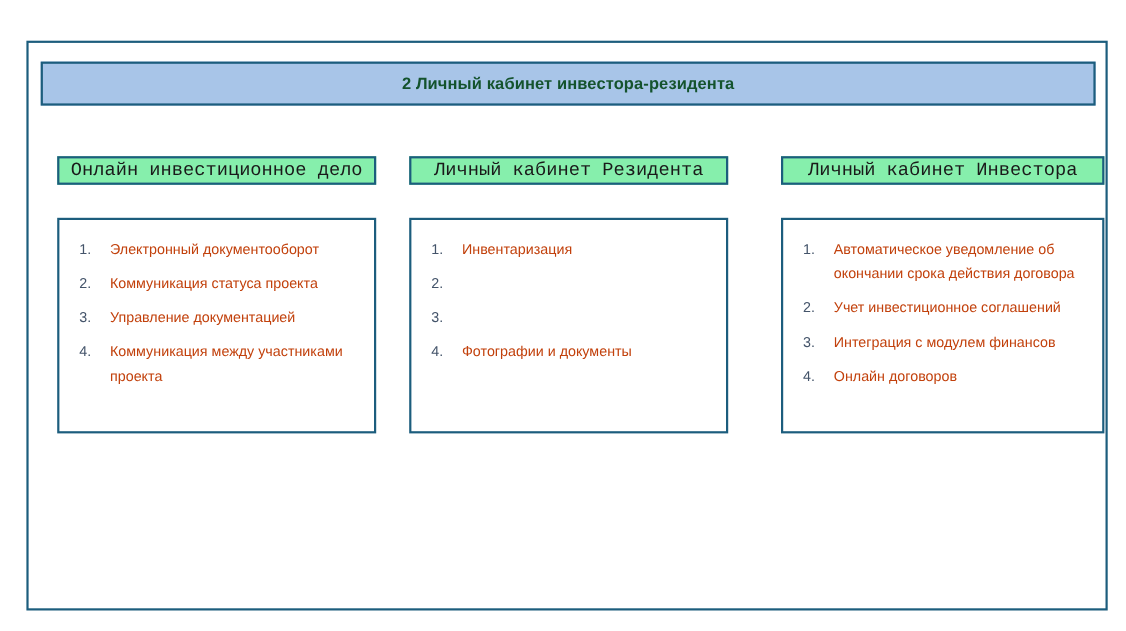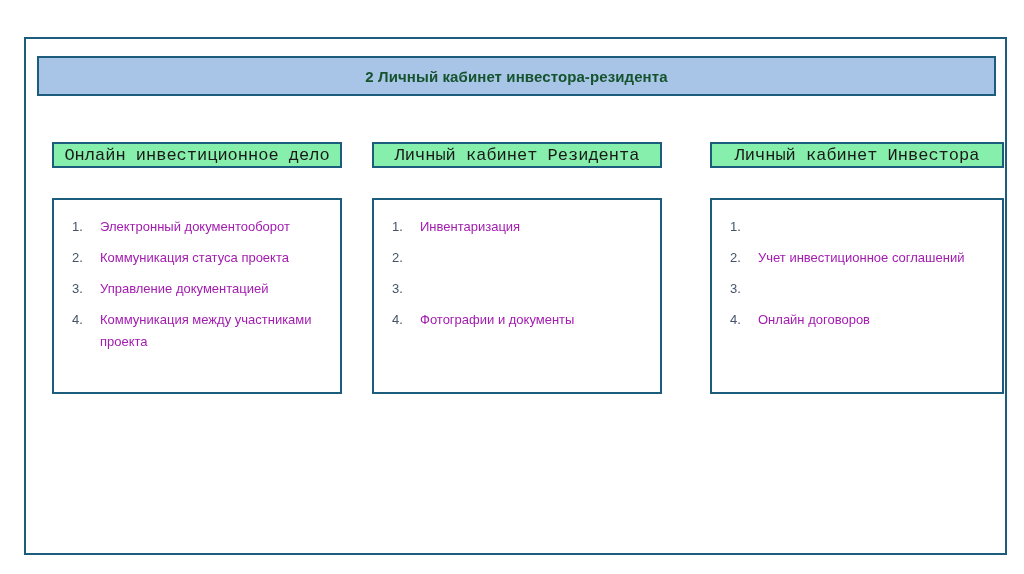--- a/index.html
+++ b/index.html
@@ -74,21 +74,21 @@
     margin-bottom: 9px;
     font-size: 13px;
     line-height: 22px;
   }
   .item-num {
     flex: 0 0 28px;
     color: #44546a;
   }
   .item-text {
     flex: 1 1 auto;
-    color: #a21caf;
+    color: #c2410c;
   }
 </style>
 </head>
 <body>
 
 <div class="stage">
 
   <div class="frame"></div>
 
   <div class="title-bar">
@@ -136,27 +136,29 @@
       <span class="item-text">Фотографии и документы</span>
     </div>
   </div>
 
   <div class="col-header col-3">
     <span>Личный кабинет Инвестора</span>
   </div>
   <div class="list-box col-3">
     <div class="list-item">
       <span class="item-num">1.</span>
+      <span class="item-text">Автоматическое уведомление об окончании срока действия договора</span>
     </div>
     <div class="list-item">
       <span class="item-num">2.</span>
       <span class="item-text">Учет инвестиционное соглашений</span>
     </div>
     <div class="list-item">
       <span class="item-num">3.</span>
+      <span class="item-text">Интеграция с модулем финансов</span>
     </div>
     <div class="list-item">
       <span class="item-num">4.</span>
       <span class="item-text">Онлайн договоров</span>
     </div>
   </div>
 
 </div>
 
 </body></html>

